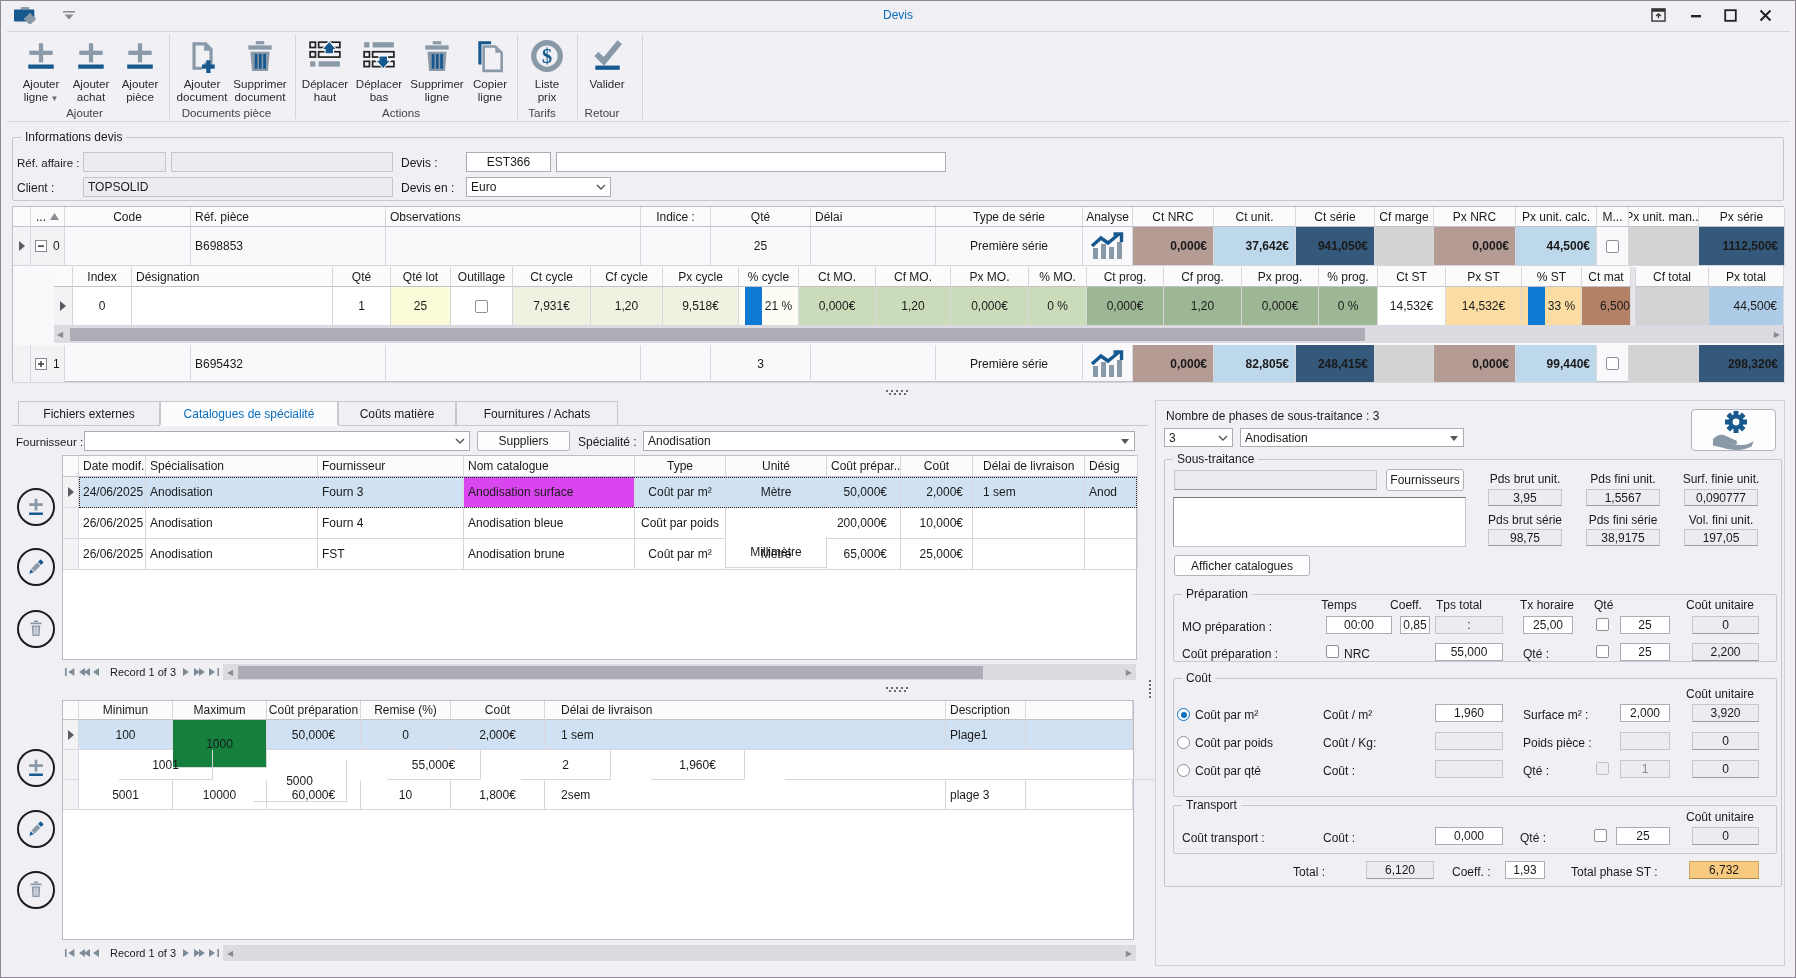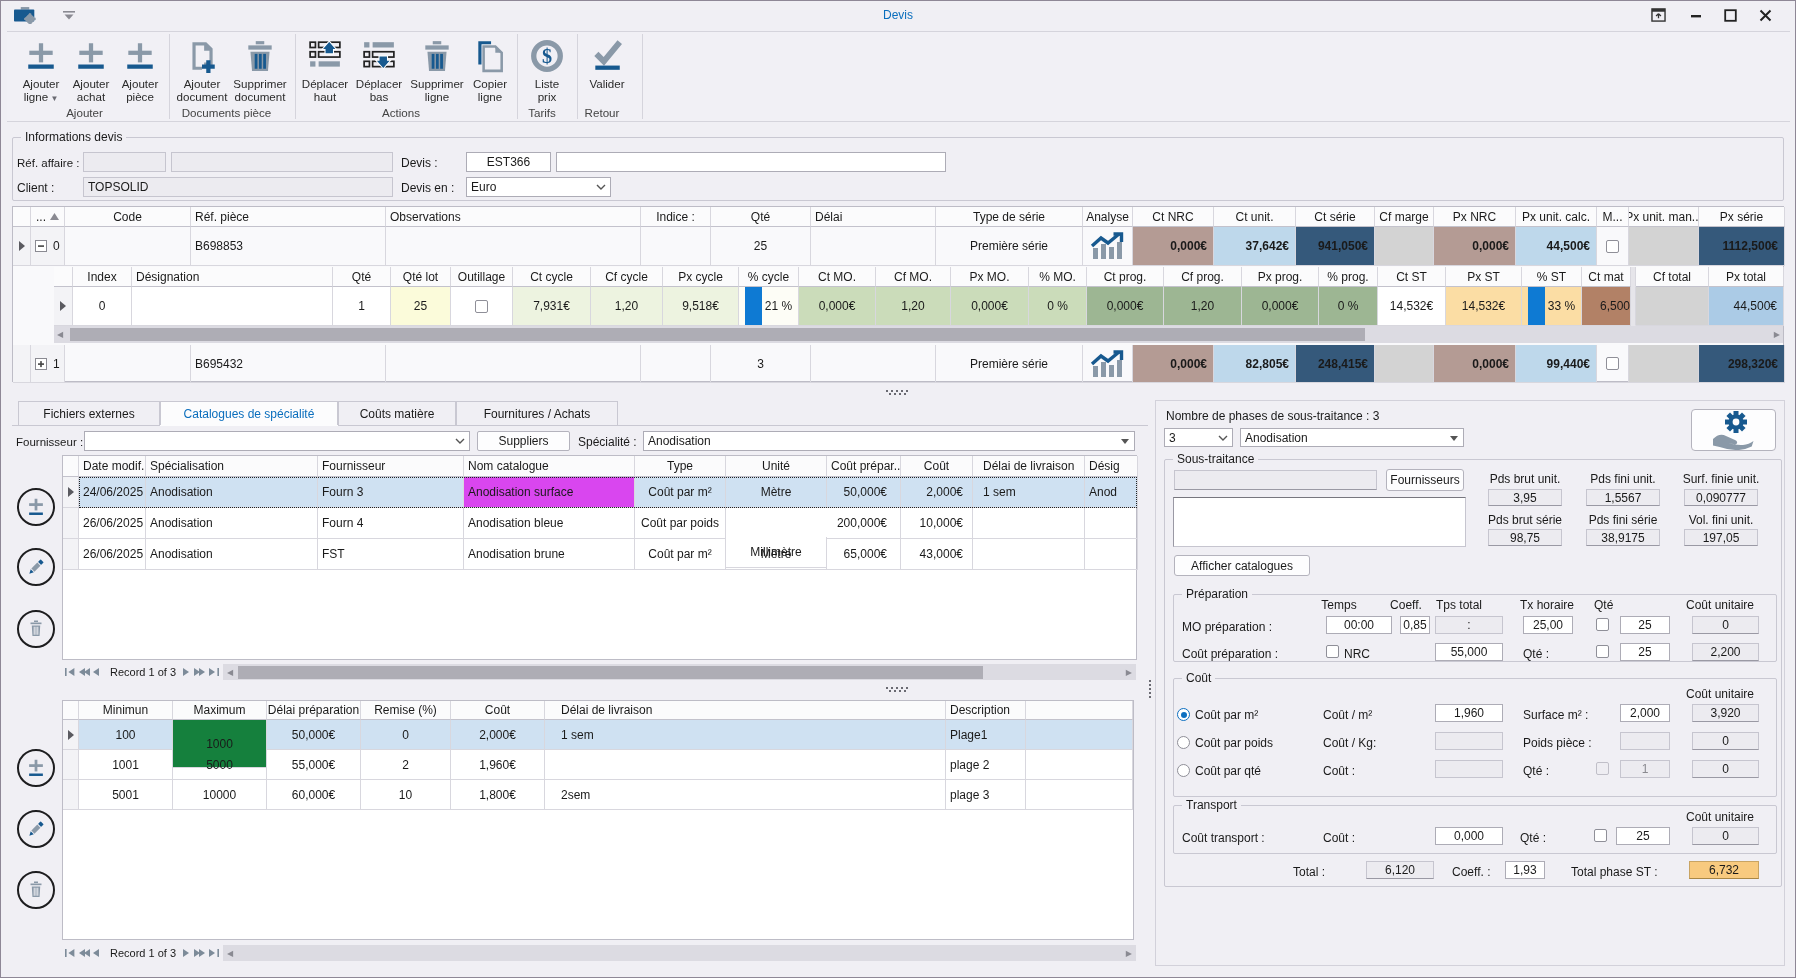--- a/index.html
+++ b/index.html
@@ -784,21 +784,21 @@
 <div class="gcell" style="width:91px;height:31px;">
         <span>Coût par m²</span>
       </div>
 <div class="gcell" style="width:101px;height:31px;">
         <span>Mètre</span>
       </div>
 <div class="gcell right" style="width:74px;height:31px;padding-right:13px;">
         <span>65,000€</span>
       </div>
 <div class="gcell right" style="width:72px;height:31px;padding-right:9px;">
-        <span>43,000€</span>
+        <span>25,000€</span>
       </div>
 <div class="gcell left" style="width:112px;height:31px;padding-left:10px;">
         <span></span>
       </div>
 <div class="gcell left" style="width:53px;height:31px;">
         <span></span>
       </div>
 </div>
 <div class="abs" style="left:16px;top:21px;width:1058px;height:31px;border:1px dotted #222;pointer-events:none;"></div>
 </div>
@@ -919,21 +919,21 @@
 <div class="grid" style="left:62px;top:700px;width:1072px;height:240px;background:#fff;">
 <div class="grow ghead" style="top:0;height:19px;">
 <div class="gcell" style="width:16px;height:19px;"></div>
 <div class="gcell" style="width:94px;height:19px;">
         <span>Minimun</span>
       </div>
 <div class="gcell" style="width:94px;height:19px;">
         <span>Maximum</span>
       </div>
 <div class="gcell" style="width:94px;height:19px;">
-        <span>Délai préparation</span>
+        <span>Coût préparation</span>
       </div>
 <div class="gcell" style="width:90px;height:19px;">
         <span>Remise (%)</span>
       </div>
 <div class="gcell" style="width:94px;height:19px;">
         <span>Coût</span>
       </div>
 <div class="gcell left" style="width:401px;height:19px;padding-left:16px;">
         <span>Délai de livraison</span>
       </div>
@@ -964,26 +964,26 @@
         <span>2,000€</span>
       </div>
 <div class="gcell left" style="width:401px;height:30px;padding-left:16px;background:#cfe1f2;">
         <span>1 sem</span>
       </div>
 <div class="gcell left" style="width:80px;height:30px;background:#cfe1f2;">
         <span>Plage1</span>
       </div>
 <div class="gcell left" style="width:107px;height:30px;background:#cfe1f2;"></div>
 </div>
-<div class="grow" style="top:49px;height:30px;">
+<div class="grow" style="top:49px;height:30px;gap:40px;">
 <div class="gcell" style="width:16px;height:30px;background:#f3f3f6;"></div>
 <div class="gcell" style="width:94px;height:30px;">
         <span>1001</span>
       </div>
-<div class="gcell" style="width:94px;height:30px;">
+<div class="gcell" style="width:94px;height:42px;margin-top:10px;">
         <span>5000</span>
       </div>
 <div class="gcell" style="width:94px;height:30px;">
         <span>55,000€</span>
       </div>
 <div class="gcell" style="width:90px;height:30px;">
         <span>2</span>
       </div>
 <div class="gcell" style="width:94px;height:30px;">
         <span>1,960€</span>

